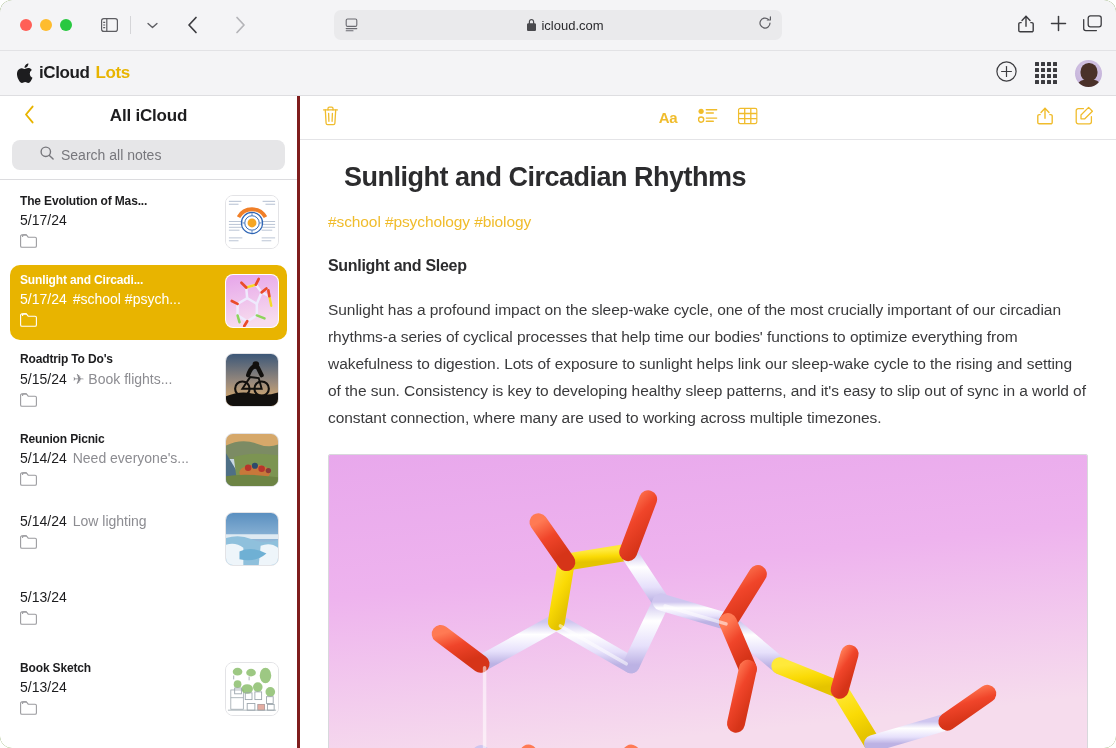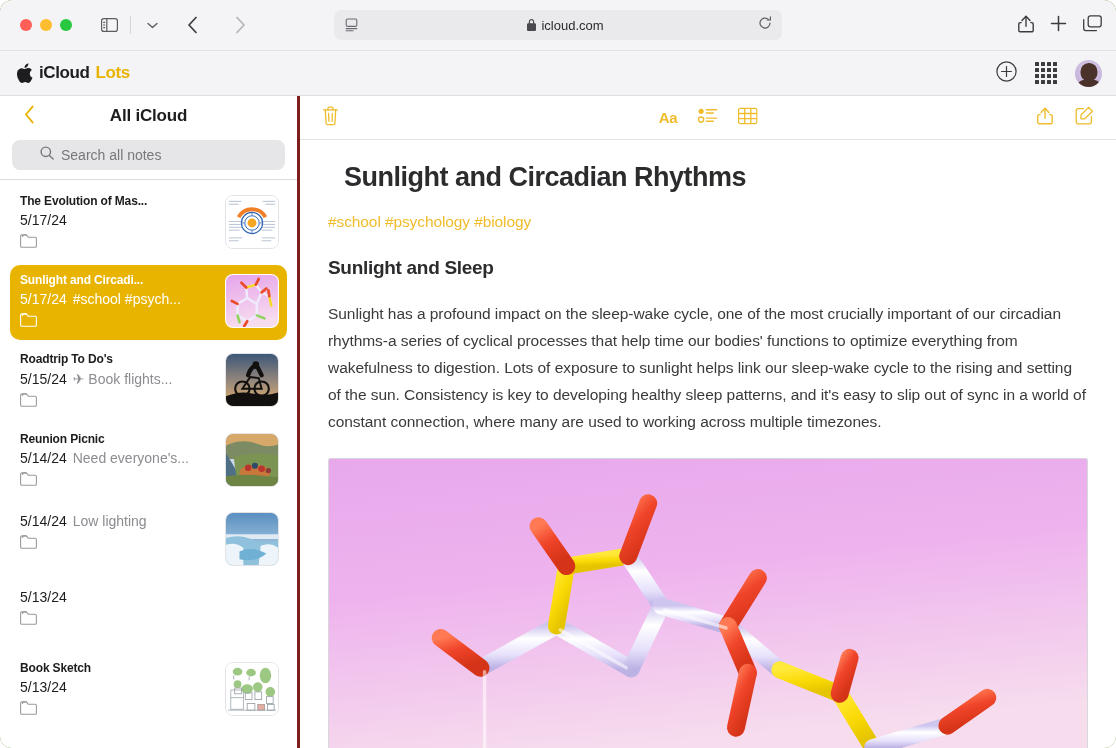--- a/index.html
+++ b/index.html
@@ -212,21 +212,21 @@
   .aa-label { font-size: 15px; font-weight: 600; letter-spacing: -0.3px; color: #f0bc2c; }
 
   .editor-body { flex: 1; overflow: hidden; padding: 22px 30px 0 28px; }
   .note-heading {
     font-size: 27px; font-weight: 700; color: #2c2c2e;
     letter-spacing: -0.5px; line-height: 1.15; margin-left: 16px;
   }
   .tags { margin-top: 20px; font-size: 15.5px; color: #f0bc2c; letter-spacing: -0.1px; }
   .subheading {
     margin-top: 26px;
-    font-size: 19px; font-weight: 600; color: #2c2c2e; letter-spacing: -0.3px;
+    font-size: 16px; font-weight: 600; color: #2c2c2e; letter-spacing: -0.3px;
   }
   .para {
     margin-top: 22px;
     font-size: 15.5px; color: #3a3a3c;
     line-height: 1.74; letter-spacing: -0.05px;
     max-width: 760px;
   }
   .note-image {
     margin-top: 22px;
     width: 760px; height: 300px;

